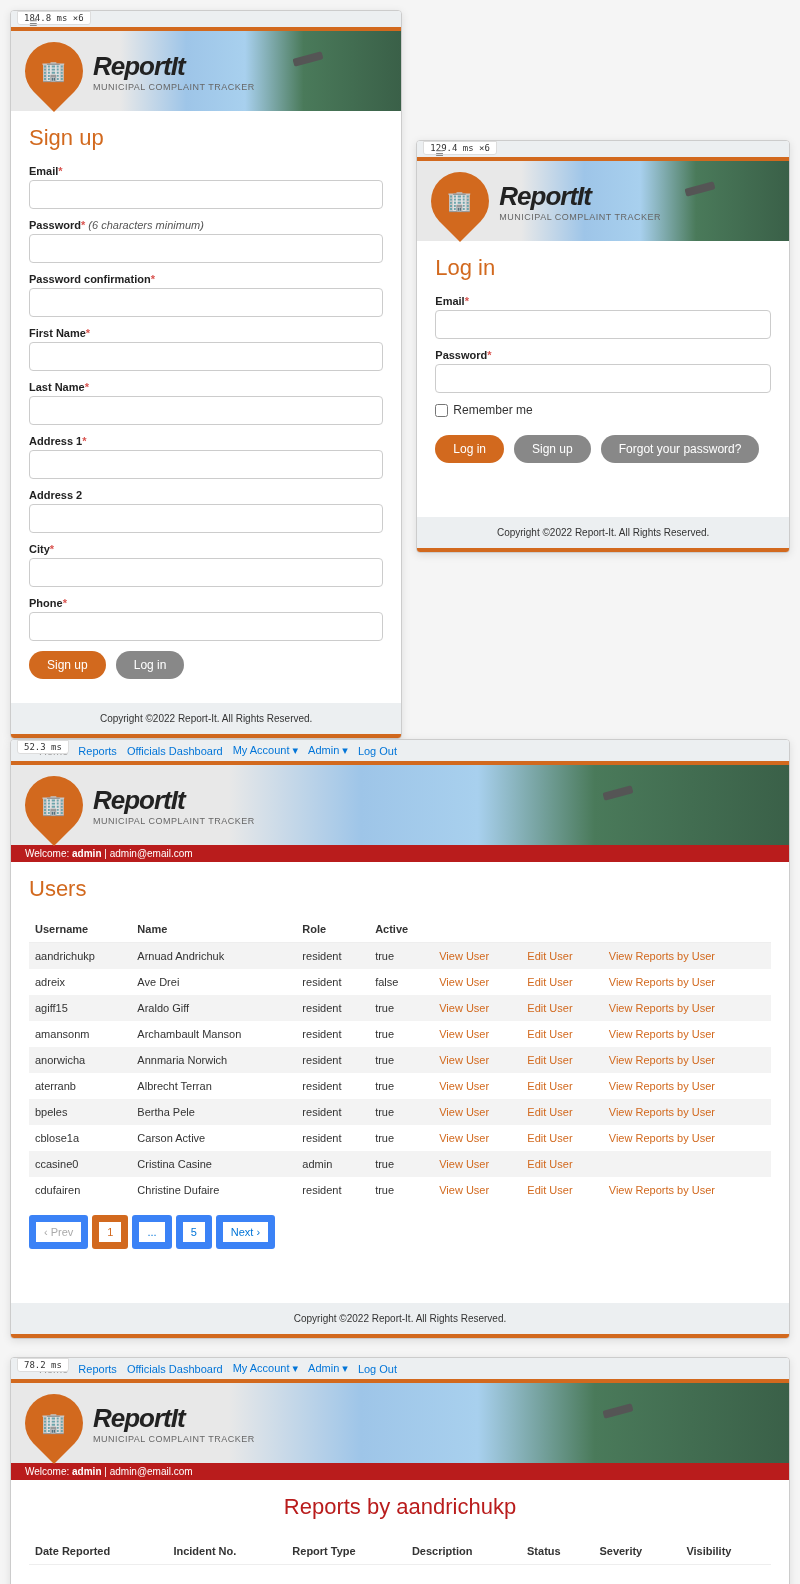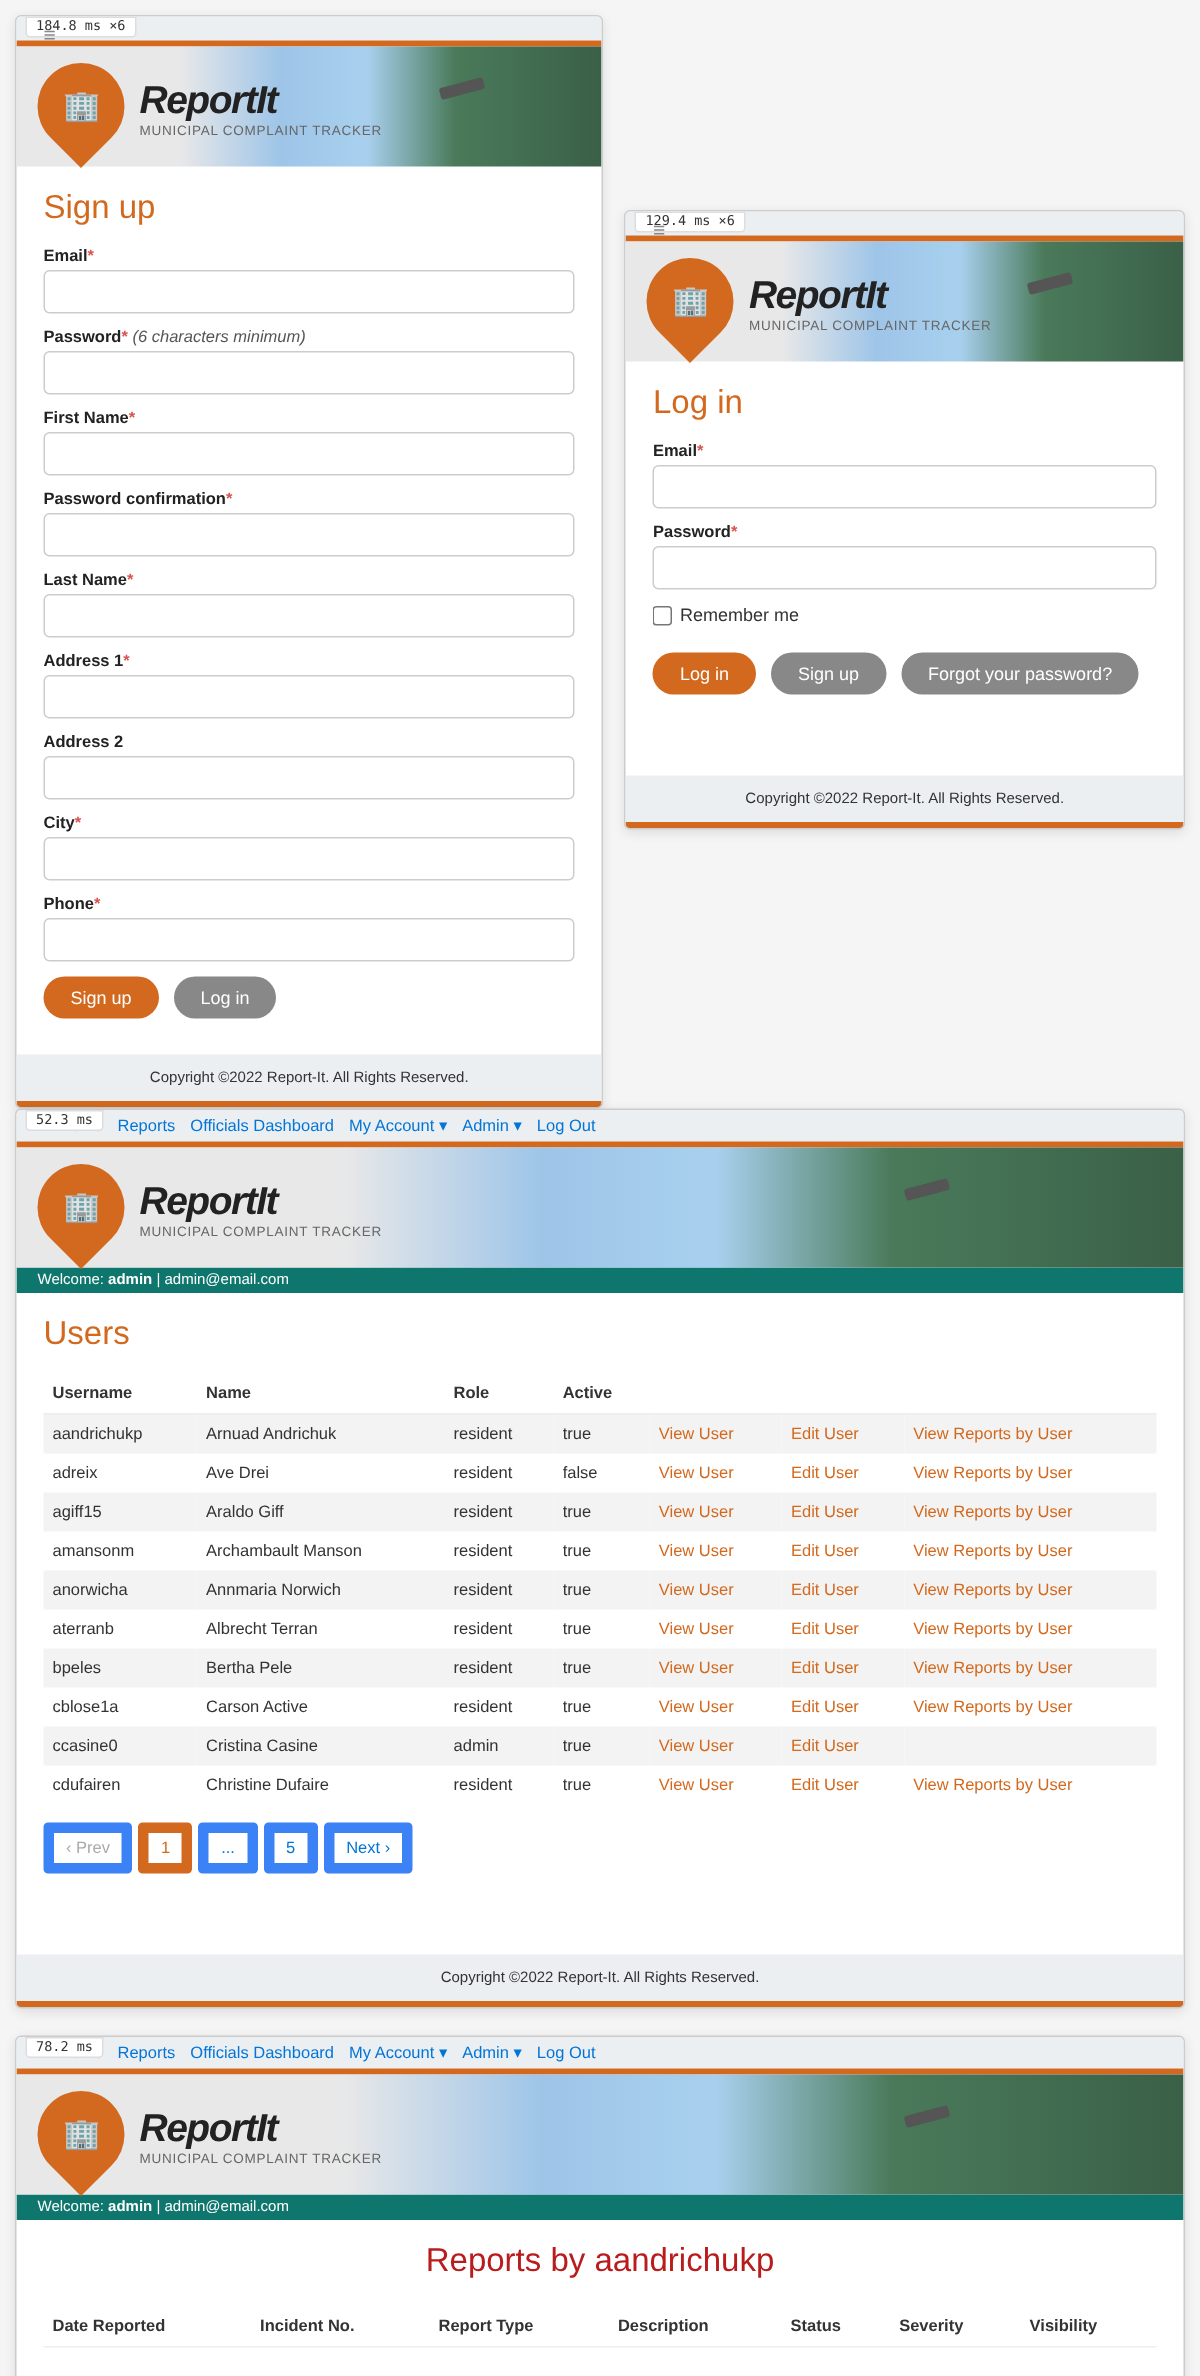--- a/index.html
+++ b/index.html
@@ -11,21 +11,21 @@
   .nav-row { background: #eceff1; padding: 4px 18px 4px 28px; font-size: 11px; display:flex; gap:10px; align-items:center;}
   .nav-row a { color: #0275d8; text-decoration: none; cursor:pointer;}
   .nav-row .home { color: #999; }
   .header { height: 80px; background: linear-gradient(90deg,#e8e8e8 0%,#e8e8e8 28%,#9ec5e8 45%,#a8d0ee 60%,#4a7a5a 75%,#3a6048 100%); display:flex; align-items:center; padding:0 14px; position:relative;}
   .header::after { content:""; position:absolute; right:20%; top:30%; width:30px; height:8px; background:#555; transform:rotate(-15deg); border-radius:2px;}
   .logo-badge { width:58px; height:58px; background:#d2691e; border-radius:50% 50% 50% 0; transform:rotate(-45deg); display:flex; align-items:center; justify-content:center; margin-right:10px; flex-shrink:0;}
   .logo-inner { transform:rotate(45deg); color:#fff; font-size:20px; font-weight:bold;}
   .brand { display:flex; flex-direction:column; }
   .brand-name { font-size:26px; font-weight:900; font-style:italic; color:#222; letter-spacing:-1px;}
   .brand-tag { font-size:9px; color:#666; letter-spacing:0.5px;}
-  .welcome-bar { background:#0f766e; color:#fff; font-size:10px; padding:3px 14px;}
+  .welcome-bar { background:#b91c1c; color:#fff; font-size:10px; padding:3px 14px;}
   .content { padding:14px 18px 24px; }
   h2.title { color:#d2691e; font-size:22px; font-weight:500; margin-bottom:14px;}
   h2.title-center { color:#b91c1c; font-size:22px; font-weight:500; text-align:center; margin-bottom:18px;}
   .form-group { margin-bottom:10px; }
   .form-group label { display:block; font-size:11px; font-weight:600; margin-bottom:3px; color:#222;}
   .req { color:#d9534f; }
   .hint { font-style:italic; font-weight:400; color:#555;}
   .form-group input[type=text], .form-group input[type=password], .form-group select { width:100%; padding:6px 8px; border:1px solid #ccc; border-radius:4px; font-size:13px; background:#fff;}
   .row2 { display:flex; gap:14px; }
   .row2 > div { flex:1; }
@@ -63,22 +63,22 @@
         </div>
       <div class="brand">
         <div class="brand-name">ReportIt</div>
         <div class="brand-tag">MUNICIPAL COMPLAINT TRACKER</div>
       </div>
     </div>
     <div class="content">
       <h2 class="title">Sign up</h2>
       <div class="form-group"><label><span>Email</span><span class="req">*</span></label><input type="text" style=""></div>
       <div class="form-group"><label><span>Password</span><span class="req">*</span> <span class="hint">(6 characters minimum)</span></label><input type="password" style=""></div>
+      <div class="form-group"><label><span>Password confirmation</span><span class="req">*</span></label><input type="password" style=""></div>
       <div class="form-group"><label><span>First Name</span><span class="req">*</span></label><input type="text" style=""></div>
-      <div class="form-group"><label><span>Password confirmation</span><span class="req">*</span></label><input type="password" style=""></div>
       <div class="form-group"><label><span>Last Name</span><span class="req">*</span></label><input type="text" style=""></div>
       <div class="form-group"><label><span>Address 1</span><span class="req">*</span></label><input type="text" style=""></div>
       <div class="form-group"><label>Address 2</label><input type="text" style=""></div>
       <div class="row2">
         <div class="form-group"><label><span>City</span><span class="req">*</span></label><input type="text" style=""></div>
       </div>
       <div class="form-group"><label><span>Phone</span><span class="req">*</span></label><input type="text" style=""></div>
       <div class="btn-row">
         <button class="btn btn-primary">Sign up</button>
         <button class="btn btn-secondary">Log in</button>

